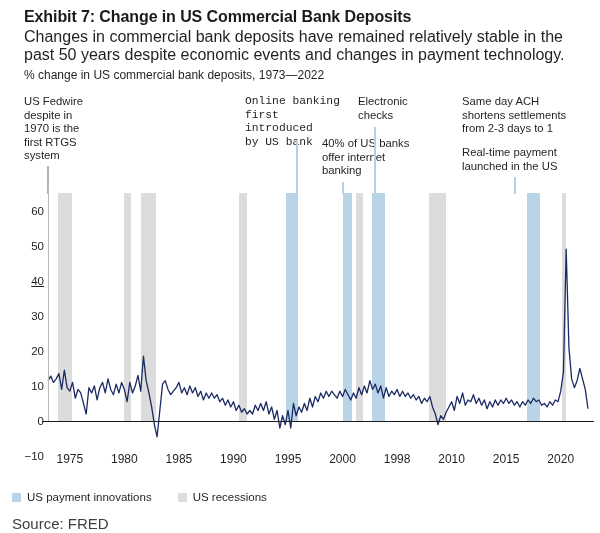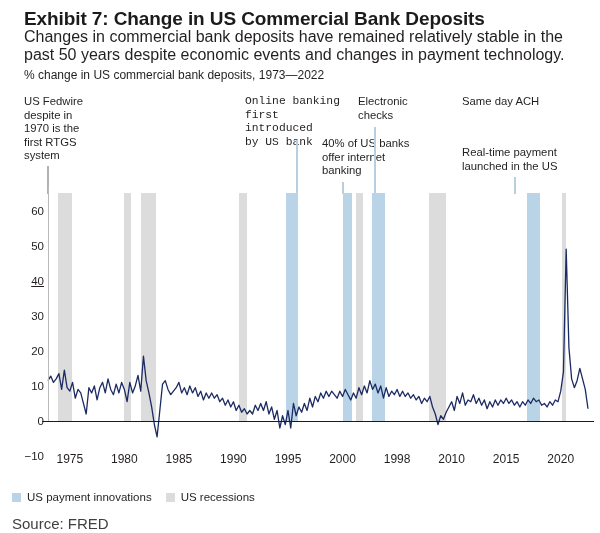--- a/index.html
+++ b/index.html
@@ -17,21 +17,21 @@
   }
   #exhibit {
     position: absolute;
     left: 0; top: 0;
     width: 600px; height: 533px;
   }
   .title {
     position: absolute;
     left: 24px; top: 8px;
     width: 560px;
-    font-size: 19px;
+    font-size: 16px;
     font-weight: bold;
     letter-spacing: -0.1px;
     color: #1b1b1b;
   }
   .subtitle {
     position: absolute;
     left: 24px; top: 28px;
     width: 552px;
     font-size: 16px;
     line-height: 18px;
@@ -120,21 +120,21 @@
     background: #b6cfe2;
   }
   .anno-leader.grayline { background: #b2b2b2; }
 
   
   .legend {
     position: absolute;
     left: 12px; top: 491px;
     display: flex;
     align-items: flex-start;
-    gap: 14px;
+    gap: 26px;
     font-size: 11.5px;
   }
   .legend-item { display: flex; align-items: center; gap: 6px; }
   .swatch { width: 9px; height: 9px; display: inline-block; }
   .swatch.innovation { background: #bad4e7; }
   .swatch.recession { background: #dcdcdc; }
 
   .source {
     position: absolute;
     left: 12px; top: 515px;
@@ -175,20 +175,22 @@
   <div class="anno-leader" style="left:342px; top:182px; height:12px;"></div>
 
   <div class="anno" style="left:358px; top:95px; width:80px;">
     <div>Electronic</div>
     <div>checks</div>
   </div>
   <div class="anno-leader" style="left:374px; top:127px; height:67px;"></div>
 
   <div class="anno" style="left:462px; top:95px; width:125px;">
     <div>Same day ACH</div>
+    <div>shortens settlements</div>
+    <div>from 2-3 days to 1</div>
   </div>
 
   <div class="anno" style="left:462px; top:146px; width:125px;">
     <div>Real-time payment</div>
     <div>launched in the US</div>
   </div>
   <div class="anno-leader" style="left:514px; top:177px; height:17px;"></div>
 
   <div class="plot-wrap">
     <div class="plot-area" id="plot-area">

